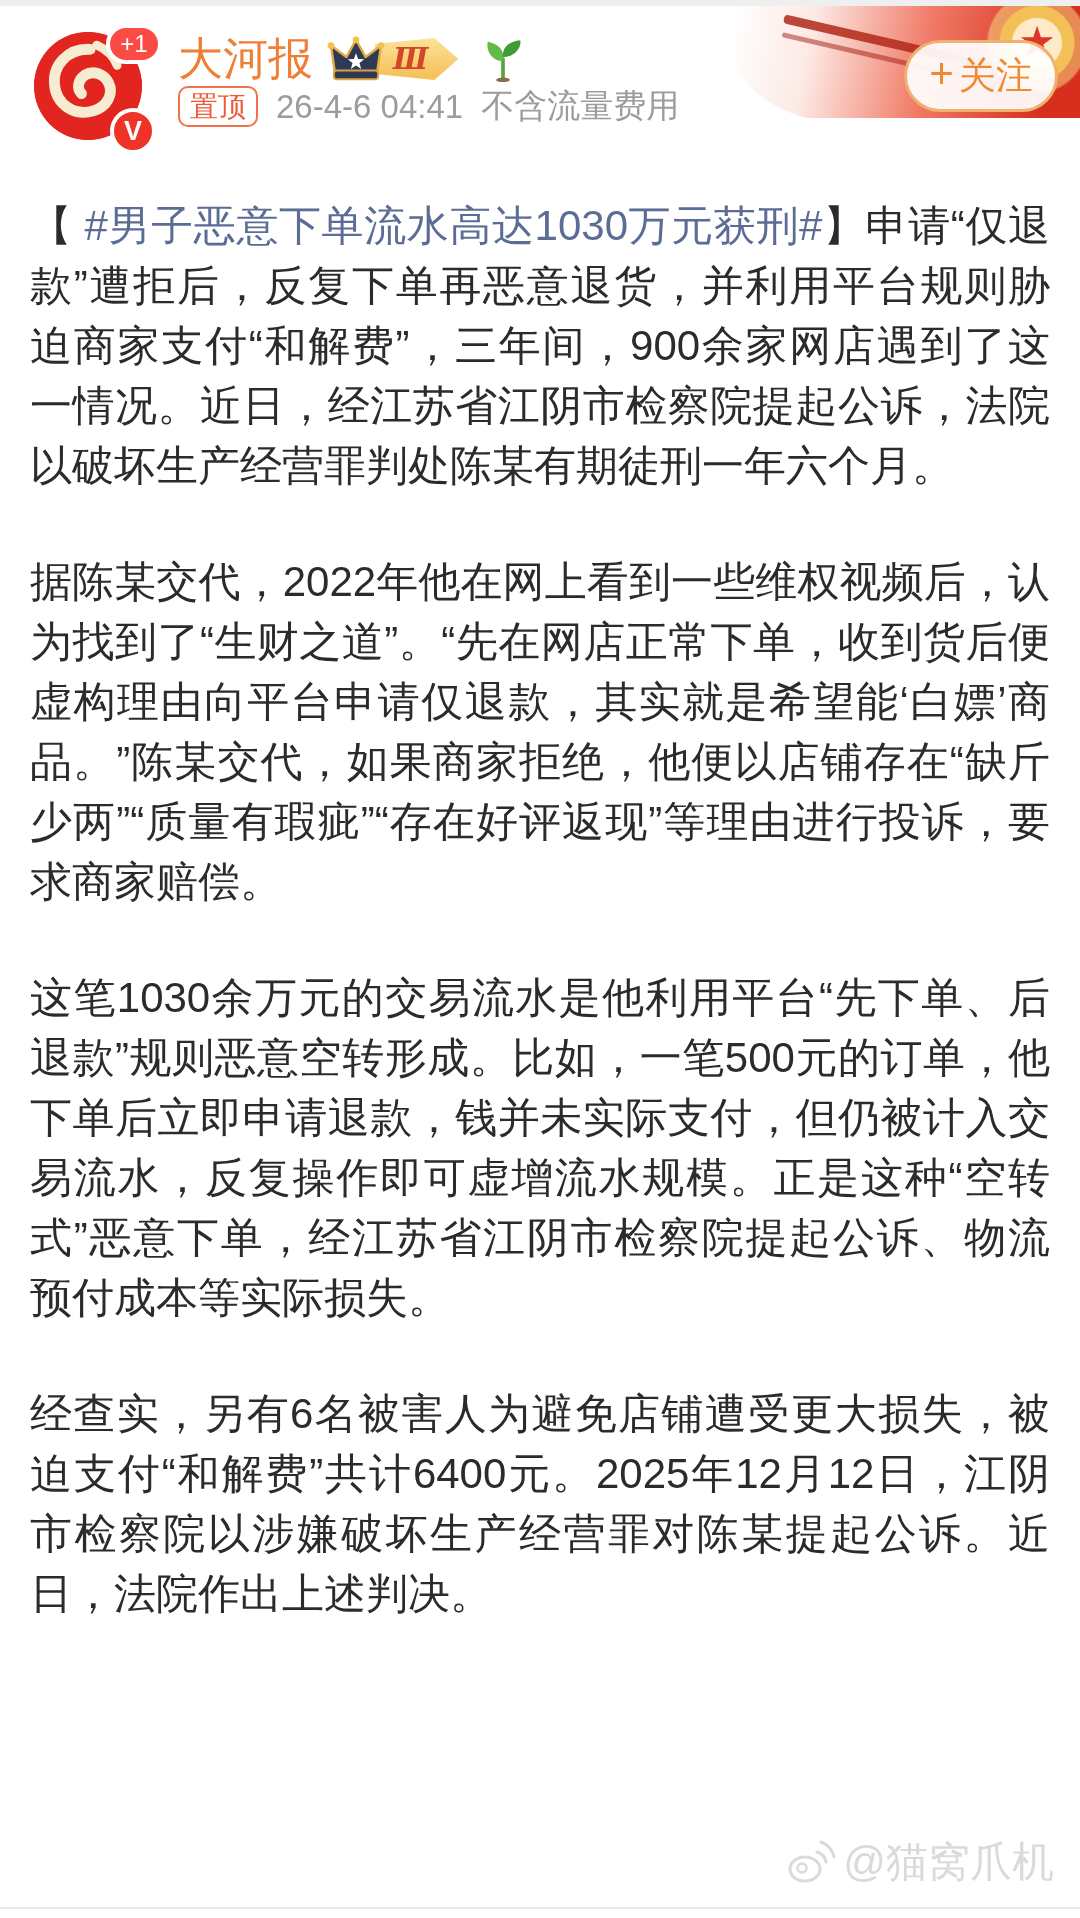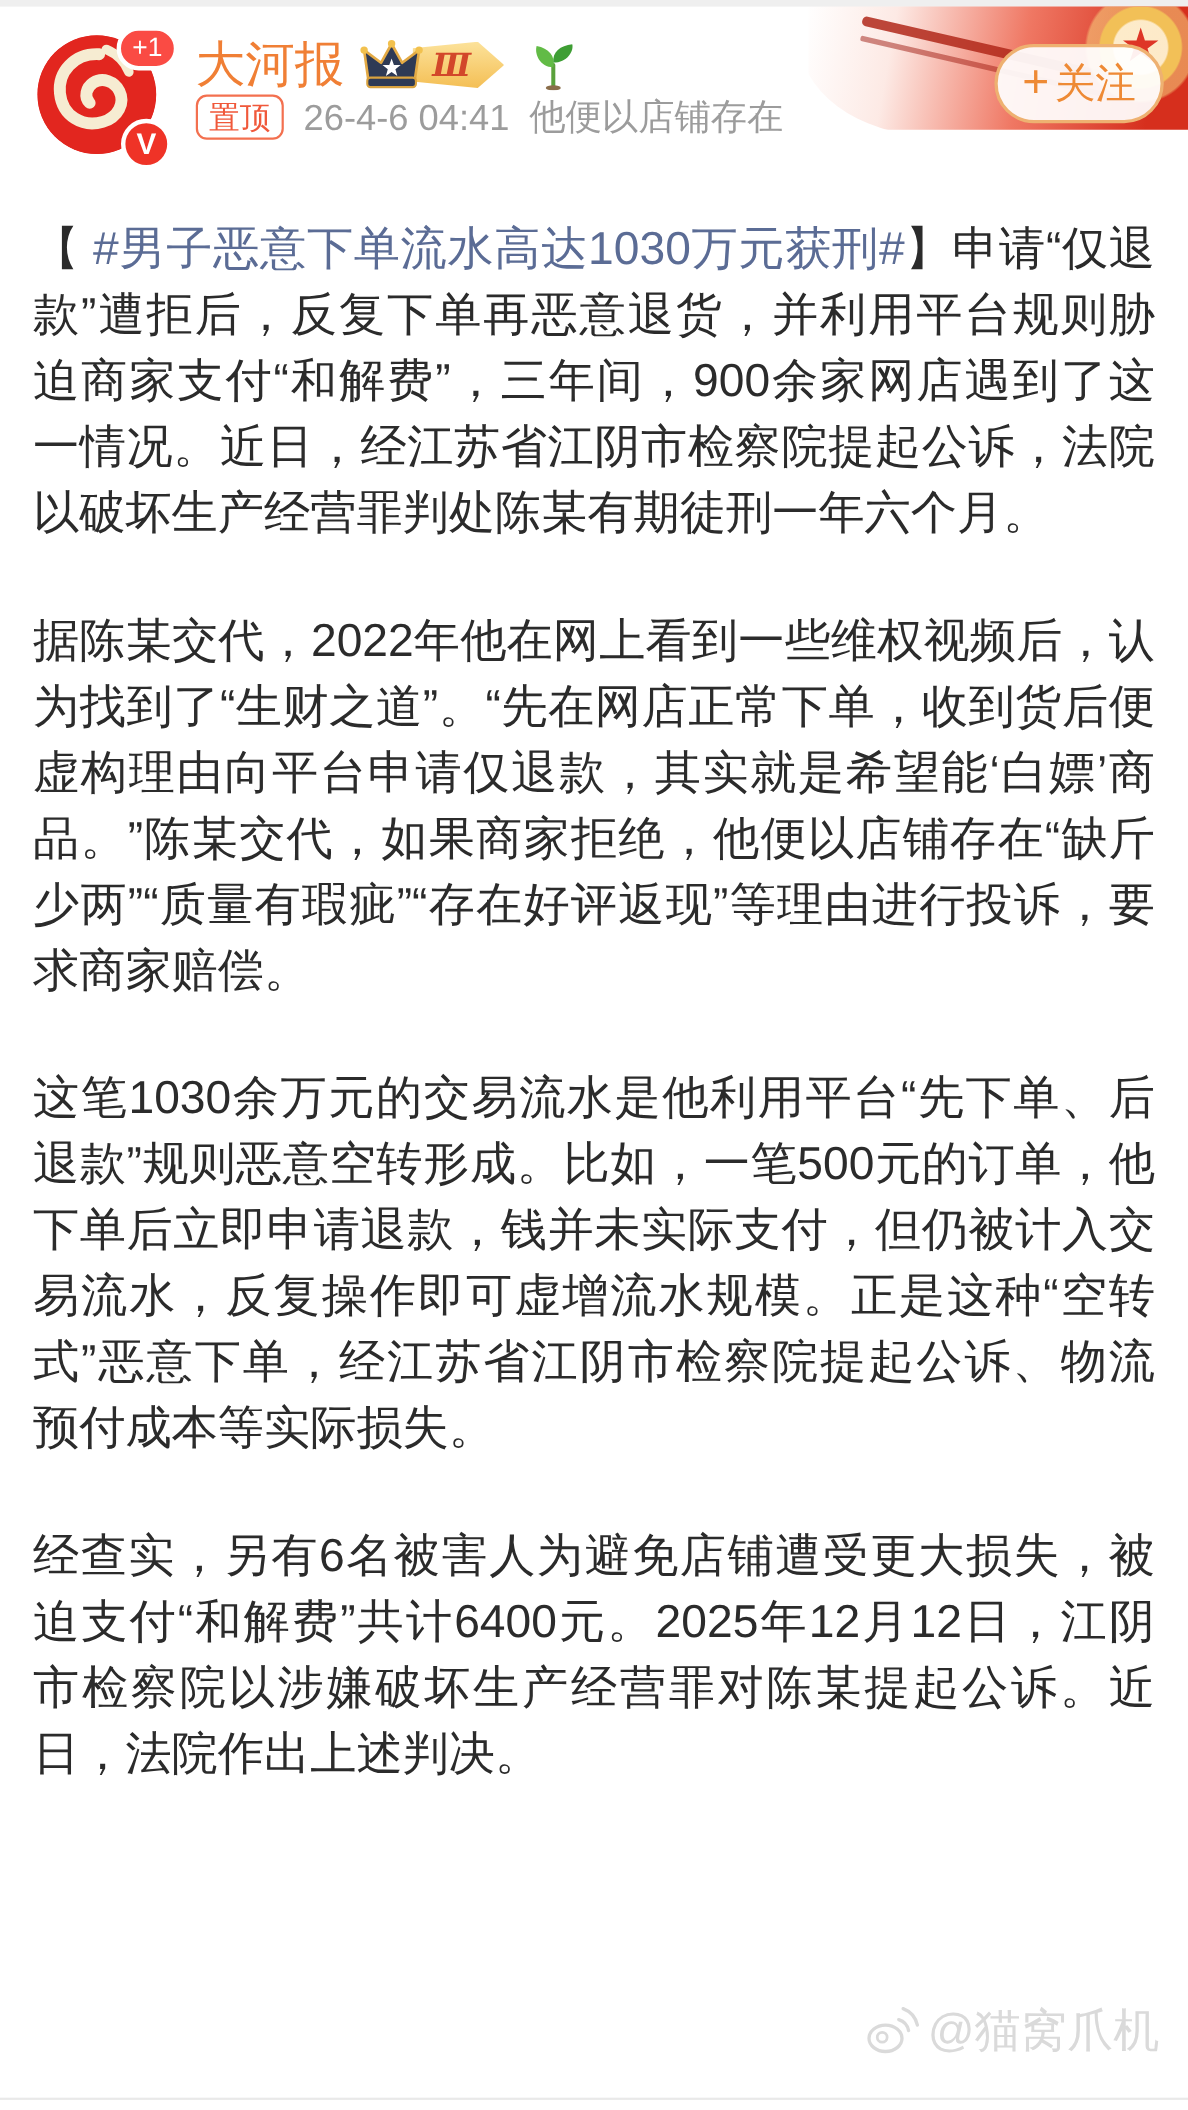--- a/index.html
+++ b/index.html
@@ -77,21 +77,21 @@
   .content {
     padding:0 30px; margin-top:50px;
     font-size:42px; line-height:60px; color:#2b2b2b;
     text-align:justify;
   }
   .para + .para { margin-top:56px; }
   .hashtag-link, .video-link { color:#5b6c95; text-decoration:none; cursor:pointer;margin-left:12px; }
 
   
   .watermark {
-    position:absolute; right:26px; bottom:44px; display:flex; align-items:center; gap:6px;
+    position:absolute; right:26px; bottom:28px; display:flex; align-items:center; gap:6px;
     color:#dadada; font-size:42px; text-shadow:0 0 2px rgba(255,255,255,0.9); z-index:1;
   }
   .bottom-divider { position:absolute; bottom:9px; left:0; right:0; height:2px; background:#e9e9e9; }
 </style>
 </head>
 <body>
 
 <div class="topbar"></div>
 
 <div class="decor">
@@ -136,21 +136,21 @@
       <svg class="sprout" width="42" height="46" viewBox="0 0 40 44">
         <path d="M20 42 C20 34 20 28 20 22" fill="none" stroke="#5aa13c" stroke-width="3.5" stroke-linecap="round"></path>
         <path d="M20 24 C8 24 3.5 12 5.5 5.5 C16 7.5 22 14 20 24 Z" fill="#62bb46"></path>
         <path d="M20 20 C32 20 38 10 36.5 4 C26 5 19 11 20 20 Z" fill="#3e9e34"></path>
         <ellipse cx="20" cy="42" rx="6.5" ry="2.2" fill="#8a6d4a"></ellipse>
       </svg>
     </div>
     <div class="meta-row">
       <span class="pinned-badge">置顶</span>
       <span class="timestamp">26-4-6 04:41</span>
-      <span class="source">他便以店铺存在</span>
+      <span class="source">不含流量费用</span>
     </div>
   </div>
 </div>
 
 <div class="content">
   <p class="para"><span>【</span><a class="hashtag-link">#男子恶意下单流水高达1030万元获刑#</a><span>】</span><span>申请“仅退款”遭拒后，反复下单再恶意退货，并利用平台规则胁迫商家支付“和解费”，三年间，900余家网店遇到了这一情况。近日，经江苏省江阴市检察院提起公诉，法院以破坏生产经营罪判处陈某有期徒刑一年六个月。</span></p>
   <p class="para">据陈某交代，2022年他在网上看到一些维权视频后，认为找到了“生财之道”。“先在网店正常下单，收到货后便虚构理由向平台申请仅退款，其实就是希望能‘白嫖’商品。”陈某交代，如果商家拒绝，他便以店铺存在“缺斤少两”“质量有瑕疵”“存在好评返现”等理由进行投诉，要求商家赔偿。</p>
   <p class="para">这笔1030余万元的交易流水是他利用平台“先下单、后退款”规则恶意空转形成。比如，一笔500元的订单，他下单后立即申请退款，钱并未实际支付，但仍被计入交易流水，反复操作即可虚增流水规模。正是这种“空转式”恶意下单，经江苏省江阴市检察院提起公诉、物流预付成本等实际损失。</p>
   <p class="para"><span>经查实，另有6名被害人为避免店铺遭受更大损失，被迫支付“和解费”共计6400元。2025年12月12日，江阴市检察院以涉嫌破坏生产经营罪对陈某提起公诉。近日，法院作出上述判决。</span></p>
 </div>

